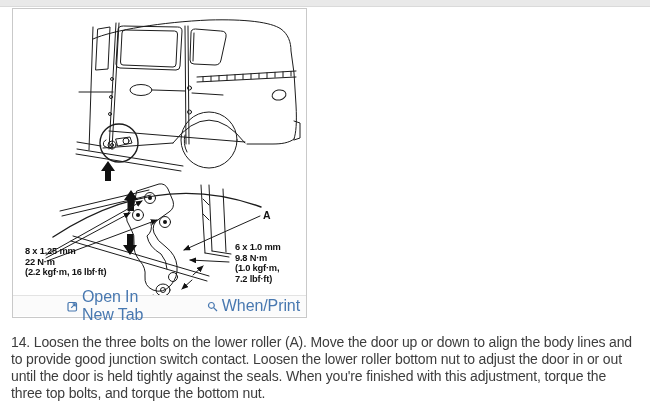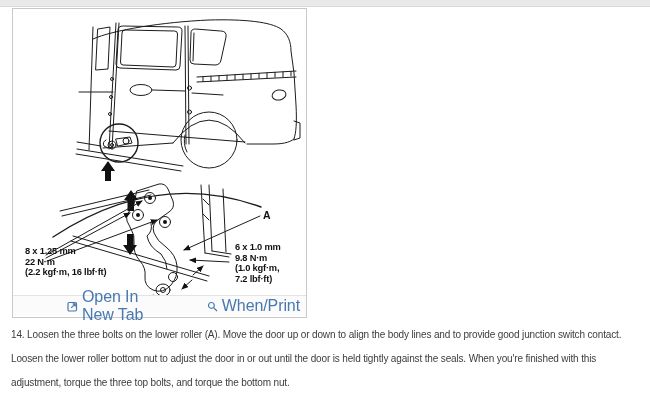--- a/index.html
+++ b/index.html
@@ -9,22 +9,22 @@
              border-bottom:1px solid #dadada;}
   .figure-panel{position:absolute;left:12px;top:8px;width:293px;height:308px;
                 border:1px solid #c9c9c9;background:#fff;}
   .diagram-wrap{width:293px;height:286px;overflow:hidden;}
   .figure-footer{height:21px;border-top:1px solid #e3e3e3;background:#fbfbfb;
                  display:flex;align-items:center;justify-content:space-between;
                  padding:0 6px;box-sizing:border-box;}
   .flink{display:flex;align-items:center;gap:4px;color:#4878b0;text-decoration:none;
          font-size:16px;letter-spacing:-0.1px;cursor:pointer;padding-left:48px;}
   .flink svg{display:block;}
-  .step-text{position:absolute;left:11px;top:313px;width:622px;font-size:10px;
-             line-height:24px;color:#3d3d3d;letter-spacing:-0.15px;}
+  .step-text{position:absolute;left:11px;top:320px;width:622px;font-size:14px;
+             line-height:17px;color:#3d3d3d;letter-spacing:-0.15px;}
   .note-text{position:absolute;left:11px;top:373px;width:618px;font-size:11.4px;
              line-height:15.8px;color:#3d3d3d;letter-spacing:-0.15px;text-indent:7px;}
   .note-text b{font-weight:bold;}
   svg text{font-family:"Liberation Sans",sans-serif;font-weight:bold;fill:#111;}
   .spec-label{font-size:9.3px;letter-spacing:-0.2px;}
   .callout-a{font-size:10.5px;}
   svg .ink{stroke:#1c1c1c;fill:none;stroke-width:1;stroke-linecap:round;stroke-linejoin:round;}
   svg .ink-bold{stroke:#1c1c1c;fill:none;stroke-width:1.4;stroke-linecap:round;}
   svg .solid{fill:#111;stroke:none;}
 </style>

